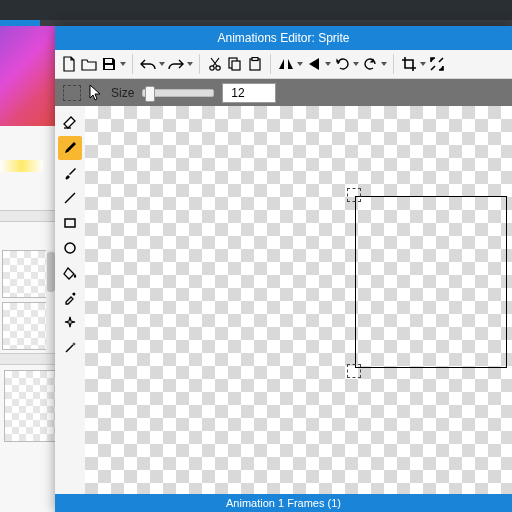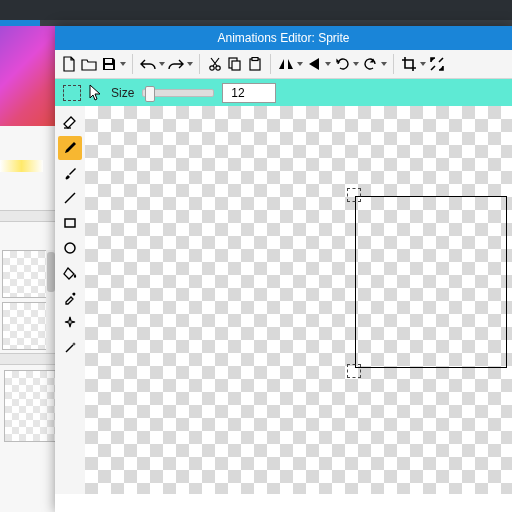--- a/index.html
+++ b/index.html
@@ -15,21 +15,21 @@
   .vscroll{position:absolute;right:-1px;top:0;width:10px;height:120px;background:#f0f0f0;}
   .vscroll .track{position:absolute;left:1px;top:2px;width:8px;height:40px;background:#c6c6c6;border-radius:3px;}
   
   .win{position:absolute;left:55px;top:26px;width:457px;height:486px;box-shadow:0 0 12px rgba(0,0,0,.4);background:#fff;}
   .title{height:24px;background:#1a85d8;color:#fff;font-size:12px;line-height:24px;text-align:center;}
   .toolbar{height:28px;background:#f5f5f5;border-bottom:1px solid #d6d6d6;display:flex;align-items:center;padding:0 4px;}
   .tbbtn{width:20px;height:20px;display:flex;align-items:center;justify-content:center;cursor:pointer;color:#222;}
   .tbbtn svg{display:block}
   .dd{width:8px;height:20px;display:flex;align-items:center;justify-content:center;color:#555;}
   .divider{width:1px;height:20px;background:#cfcfcf;margin:0 5px;}
-  .options{height:28px;background:#5eead4;border-bottom:1px solid #d6d6d6;display:flex;align-items:center;padding:0 8px;gap:8px;}
+  .options{height:28px;background:#737373;border-bottom:1px solid #d6d6d6;display:flex;align-items:center;padding:0 8px;gap:8px;}
   .marquee{width:16px;height:14px;border:1px dashed #444;}
   .cursor{position:relative;width:14px;height:18px;}
   .cursor svg{position:absolute;left:0;top:0}
   .slider{position:relative;width:70px;height:6px;background:#ddd;border:1px solid #bbb;border-radius:2px;}
   .slider .knob{position:absolute;left:2px;top:-4px;width:8px;height:14px;background:#f7f7f7;border:1px solid #999;border-radius:2px;}
   .numbox{width:36px;height:18px;border:1px solid #999;background:#fff;padding:0 8px;font-size:12px;}
   .work{position:absolute;left:0;top:80px;right:0;bottom:18px;}
   .tools{position:absolute;left:0;top:0;width:30px;bottom:0;background:#f5f5f5;border-right:1px solid #d6d6d6;padding-top:4px;}
   .tool{width:24px;height:24px;margin:1px 3px;display:flex;align-items:center;justify-content:center;cursor:pointer;color:#111;}
   .tool.selected{background:#f7b731;border-radius:2px;}
@@ -265,13 +265,14 @@
         </div>
     </div>
 
     <div class="canvas">
       <div class="selbox" style="left:270px;top:90px;width:150px;height:170px"></div>
       <div class="handle" style="left:262px;top:82px"></div>
       <div class="handle" style="left:262px;top:258px"></div>
     </div>
   </div>
 
+  <div class="footer">Animation 1 Frames (1)</div>
 </div>
 
 </body></html>

